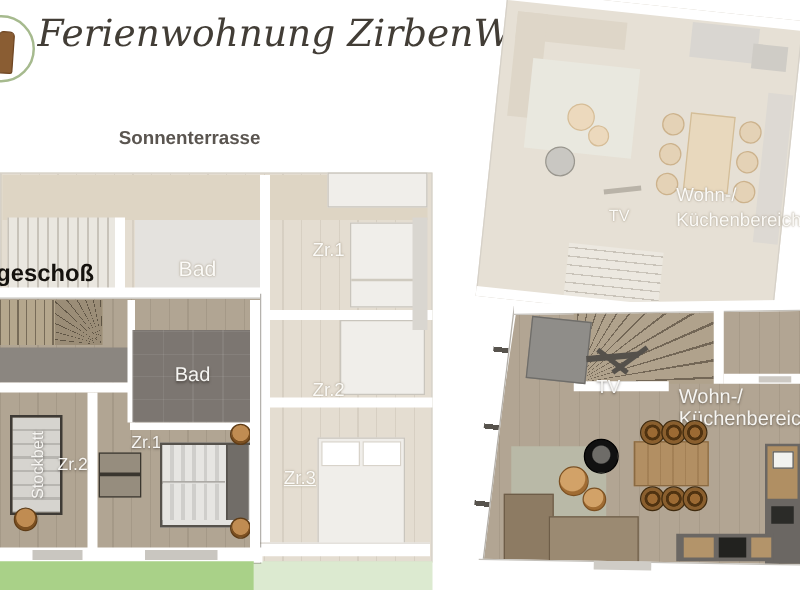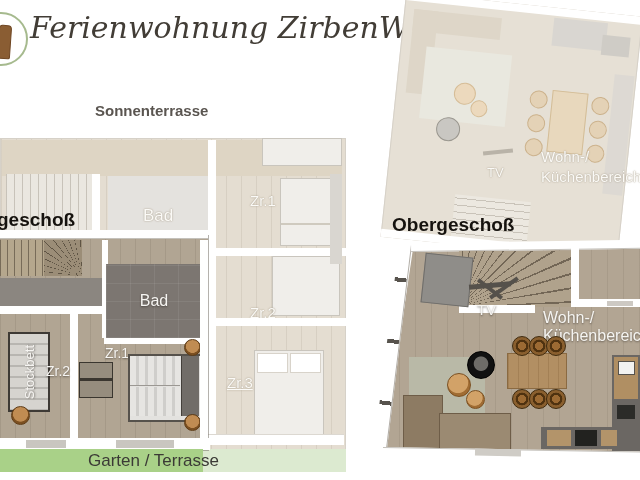--- a/index.html
+++ b/index.html
@@ -105,21 +105,20 @@
     <div class="stool" style="left:184px;top:184px;width:15px;height:15px;"></div>
     <div class="wall" style="left:200px;top:10px;width:8px;height:210px;"></div>
     <div class="wall" style="left:0;top:208px;width:210px;height:12px;"></div>
     <div class="abs" style="left:26px;top:210px;width:40px;height:8px;background:#c9c6c0;"></div>
     <div class="abs" style="left:116px;top:210px;width:58px;height:8px;background:#c9c6c0;"></div>
   </div>
 
   <div class="floorlbl" style="left:-3px;top:209px;">geschoß</div>
 
   <div class="abs" style="left:0;top:449px;width:203px;height:23px;background:#a9d188;"></div>
-  <div class="abs" style="left:88px;top:451px;font-size:17px;color:#3b3a36;">Garten / Terrasse</div>
 
   <div class="abs" style="left:404px;top:-6px;width:238px;height:250px;transform:rotate(6deg);transform-origin:20px 20px;">
     <div class="abs" style="left:0;top:0;width:236px;height:244px;background:#e6e0d5;border:1px solid #d6d1c8;"></div>
     <div class="wall" style="left:0;top:0;width:236px;height:8px;"></div>
     <div class="abs" style="left:10px;top:16px;width:88px;height:22px;background:#ded6c8;"></div>
     <div class="abs" style="left:10px;top:16px;width:24px;height:84px;background:#ded6c8;"></div>
     <div class="abs" style="left:26px;top:52px;width:86px;height:72px;background:#e9e8df;"></div>
     <div class="fcirc" style="left:58px;top:84px;width:20px;height:20px;background:#ecd9bd;border:1px solid #d6bd97;"></div>
     <div class="fcirc" style="left:76px;top:100px;width:15px;height:15px;background:#ecd9bd;border:1px solid #d6bd97;"></div>
     <div class="fcirc" style="left:44px;top:120px;width:22px;height:22px;background:#c9c7c2;border:1px solid #9a978f;"></div>
@@ -135,21 +134,20 @@
     <div class="abs" style="left:200px;top:22px;width:28px;height:20px;background:#cfccc6;"></div>
     <div class="abs" style="left:70px;top:196px;width:76px;height:46px;background:#ece8e0;background-image:repeating-linear-gradient(0deg,rgba(120,110,95,.3) 0 1px,transparent 1px 7px);"></div>
     <div class="wall" style="left:0;top:238px;width:236px;height:8px;"></div>
   </div>
 
   <div class="abs" style="left:483px;top:150px;width:30px;height:4px;background:#b9b3a8;transform:rotate(-6deg);"></div>
   <span class="fadlbl" style="left:487px;top:165px;font-size:13px;">TV</span>
   <span class="fadlbl" style="left:541px;top:148px;">Wohn-/</span>
   <span class="fadlbl" style="left:541px;top:168px;">Küchenbereich</span>
 
-  <div class="floorlbl" style="left:392px;top:214px;">Obergeschoß</div>
 
   <div class="abs" style="left:383px;top:243px;width:257px;height:237px;">
     <div class="abs woodR" style="left:0;top:0;width:257px;height:212px;clip-path:polygon(30px 6px,257px 0,257px 210px,0 206px);"></div>
     <div class="wall" style="left:16px;top:2px;width:12px;height:208px;transform:rotate(7deg);transform-origin:100% 0;border-right:1px solid #b3afa8;background-image:repeating-linear-gradient(180deg,transparent 0 34px,#57534d 34px 38px,transparent 38px 62px);background-color:#fff;"></div>
     <div class="wall" style="left:28px;top:0;width:229px;height:8px;transform:rotate(-0.8deg);transform-origin:0 0;border-bottom:1px solid #c4c1bb;"></div>
 
     <div class="abs" style="left:76px;top:8px;width:112px;height:56px;background:#b0a28c;background-image:repeating-conic-gradient(from 90deg at 0% 100%,rgba(40,30,20,.45) 0 1deg,transparent 1deg 7deg);"></div>
     <div class="wall" style="left:76px;top:62px;width:76px;height:8px;"></div>
     <div class="wall" style="left:188px;top:2px;width:8px;height:62px;"></div>
 

